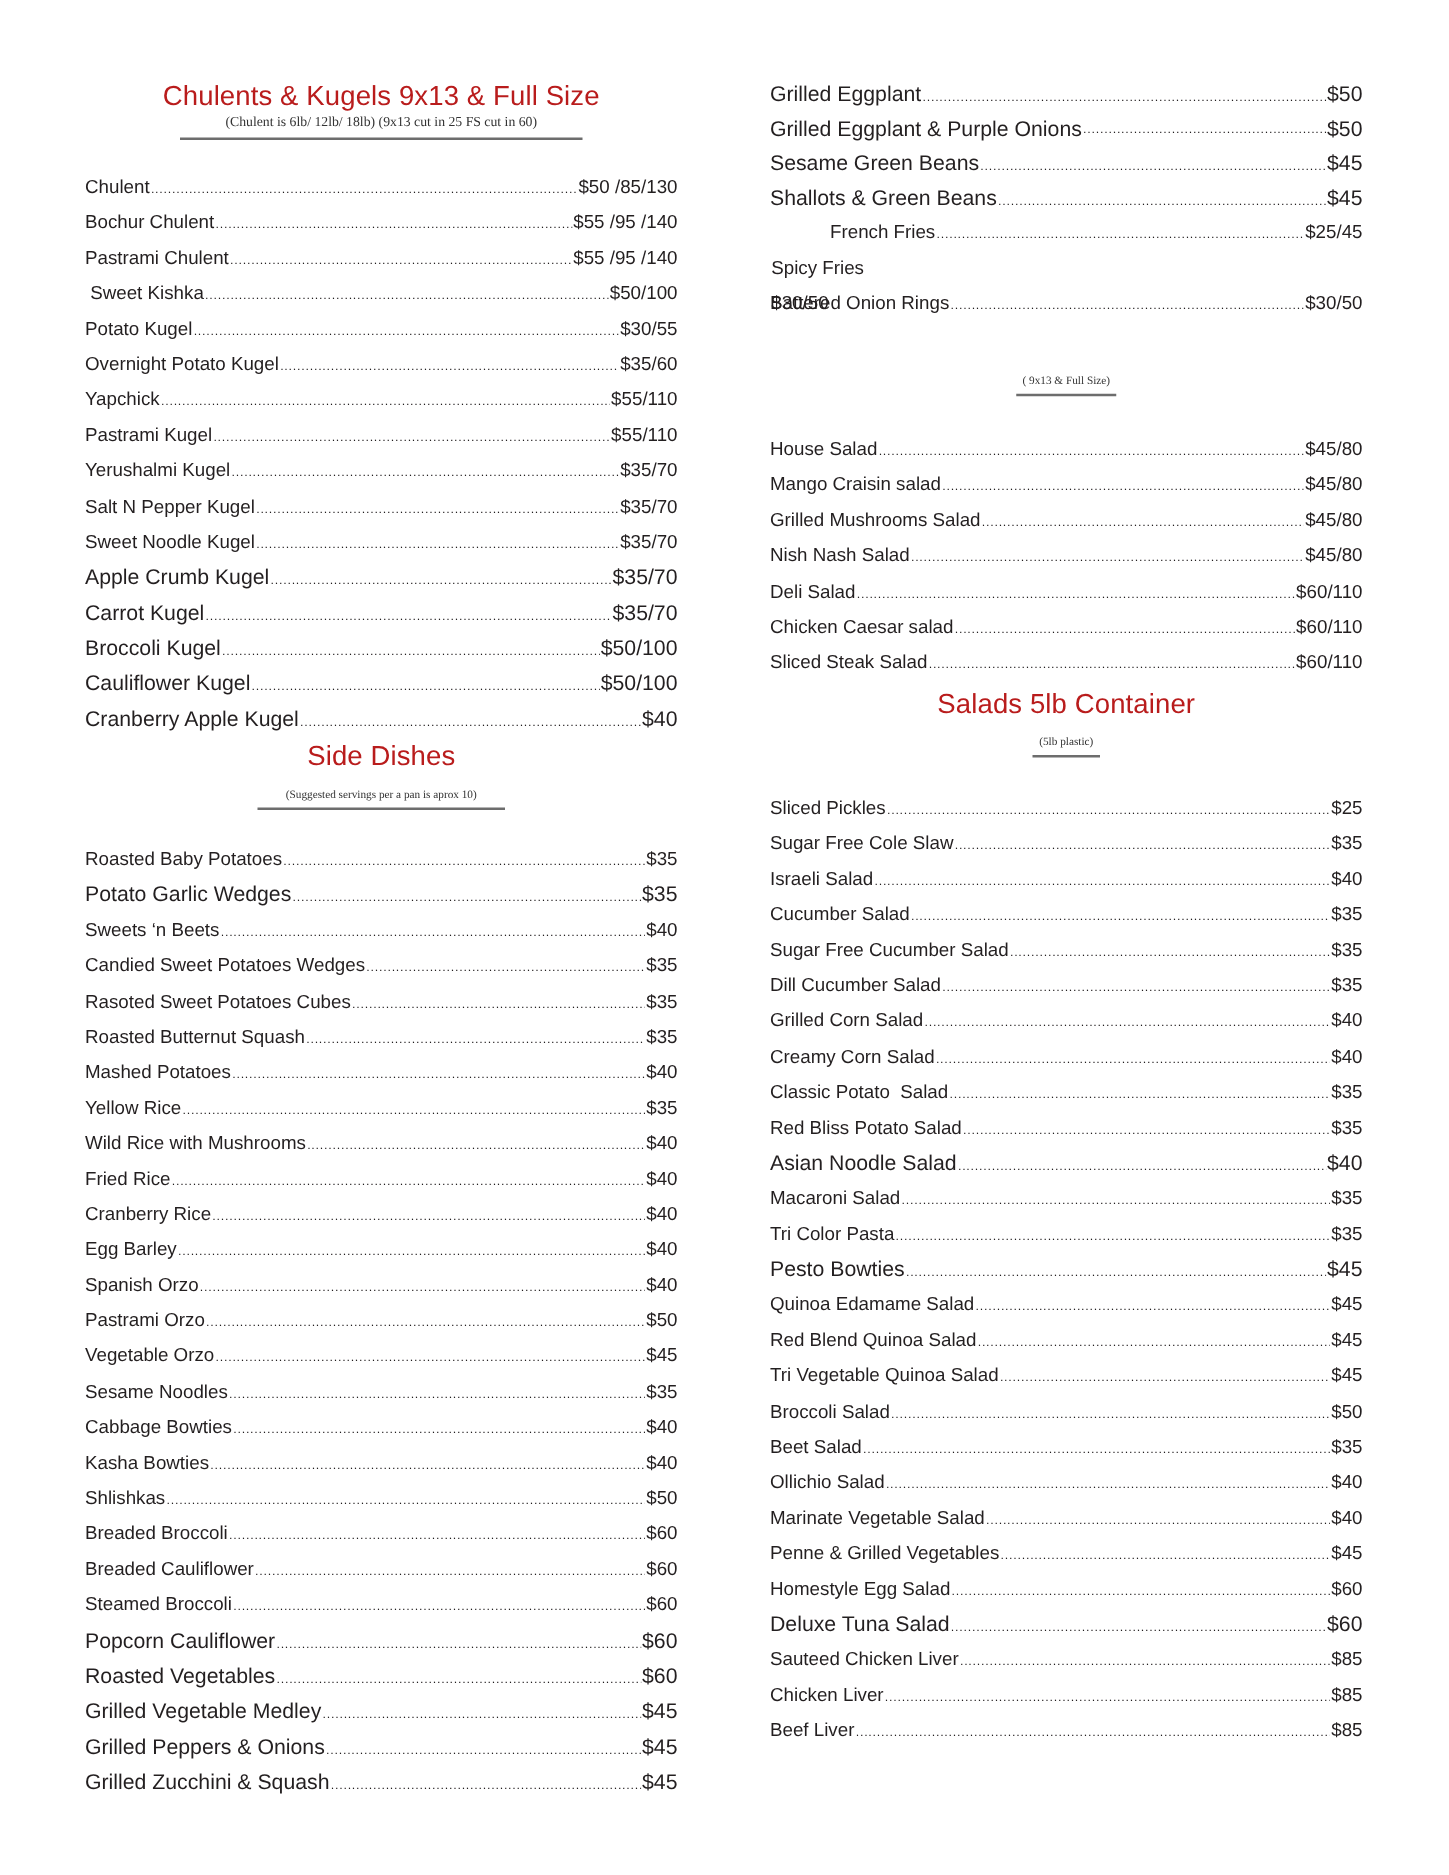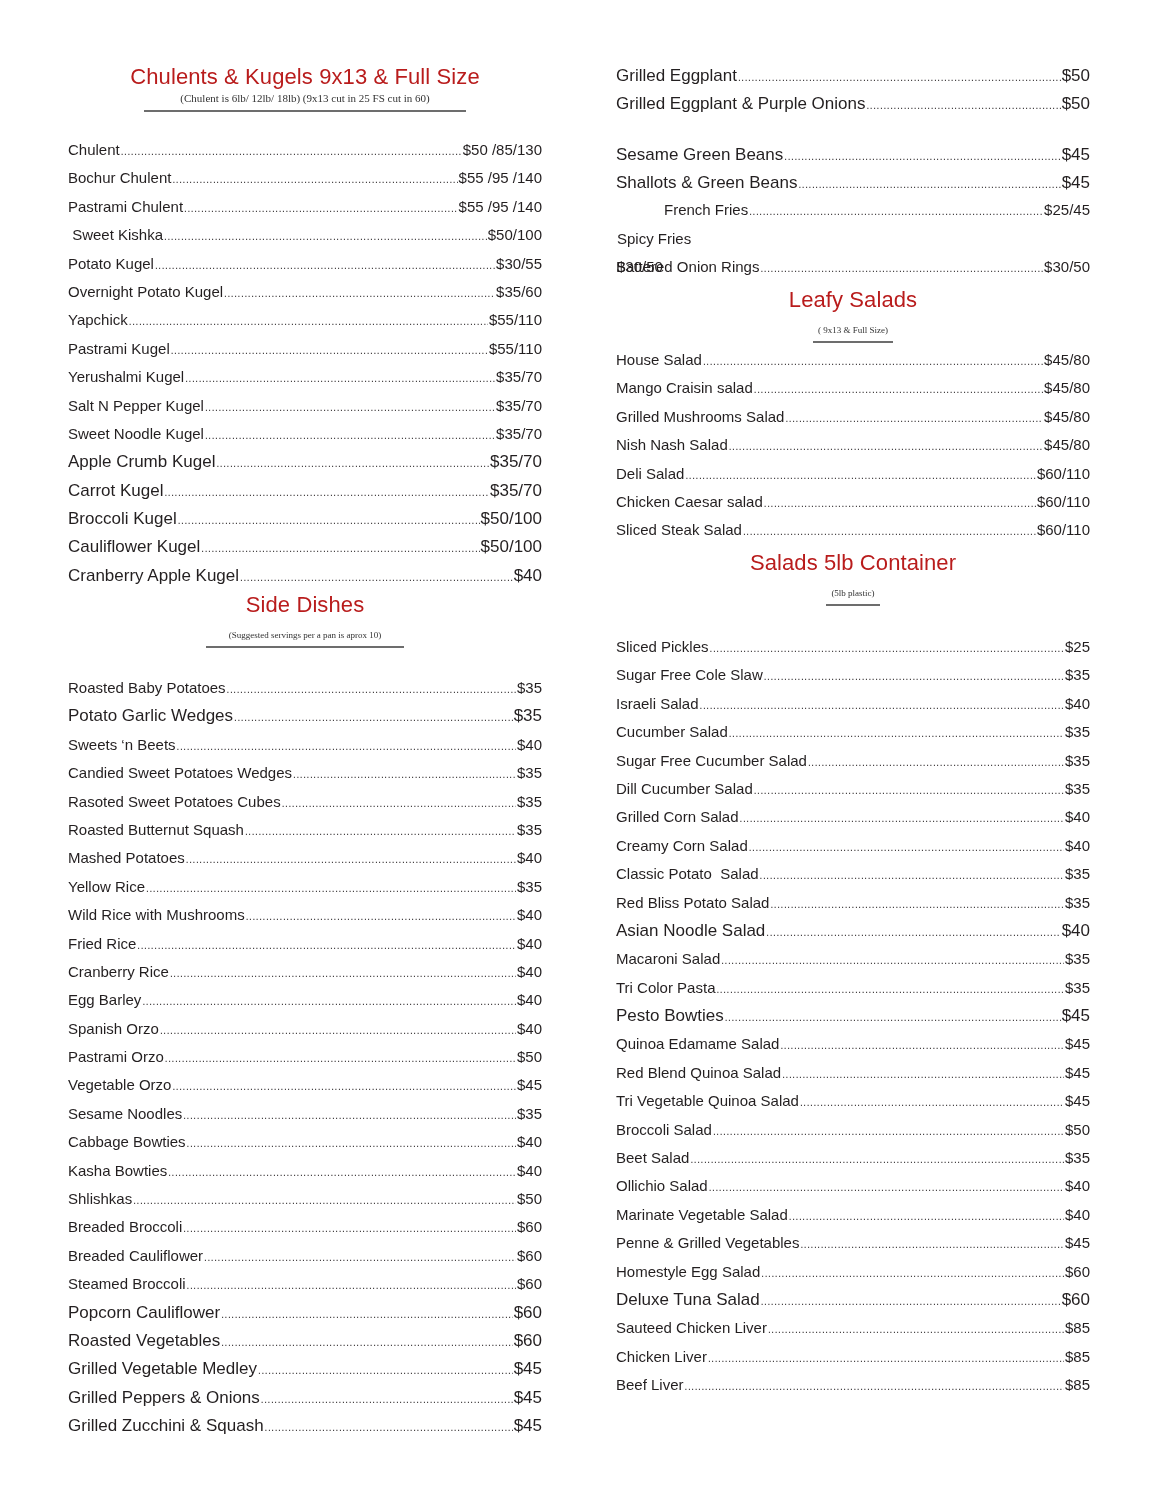--- a/index.html
+++ b/index.html
@@ -273,26 +273,26 @@
 </div>
 
 <div class="col col-right">
 
   <div class="items" style="top:62px;">
     <div class="item big" style="height:27.5px;line-height:27.5px;">
         <span class="name">Grilled Eggplant</span>
         <span class="dots"></span>
         <span class="price">$50</span>
       </div>
+    <div class="item big" style="height:27.5px;line-height:27.5px;align-items:center;">
+        <span class="name">Grilled Eggplant &amp; Purple Onions</span>
+        <span class="dots"></span>
+        <span class="price">$50</span>
+      </div>
     <div class="item big" style="height:27.5px;line-height:27.5px;">
-        <span class="name">Grilled Eggplant &amp; Purple Onions</span>
-        <span class="dots"></span>
-        <span class="price">$50</span>
-      </div>
-    <div class="item big" style="height:27.5px;line-height:27.5px;margin-top:24px;">
         <span class="name">Sesame Green Beans</span>
         <span class="dots"></span>
         <span class="price">$45</span>
       </div>
     <div class="item big" style="height:27.5px;line-height:27.5px;">
         <span class="name">Shallots &amp; Green Beans</span>
         <span class="dots"></span>
         <span class="price">$45</span>
       </div>
     <div class="item" style="height:28.5px;line-height:28.5px;margin-left:48px;">
@@ -306,21 +306,20 @@
         <span class="price">$30/50</span>
       </div>
     <div class="item" style="height:28.5px;line-height:28.5px;">
         <span class="name">Battered Onion Rings</span>
         <span class="dots"></span>
         <span class="price">$30/50</span>
       </div>
   </div>
 
   <div class="section-head" style="top:287px;">
-    <div class="section-title">Leafy Salads</div>
     <div class="section-sub tiny">( 9x13 &amp; Full Size)</div>
     <div class="rule" style="width:80px;"></div>
   </div>
 
   <div class="items" style="top:346px;">
     <div class="item">
         <span class="name">House Salad</span>
         <span class="dots"></span>
         <span class="price">$45/80</span>
       </div>

